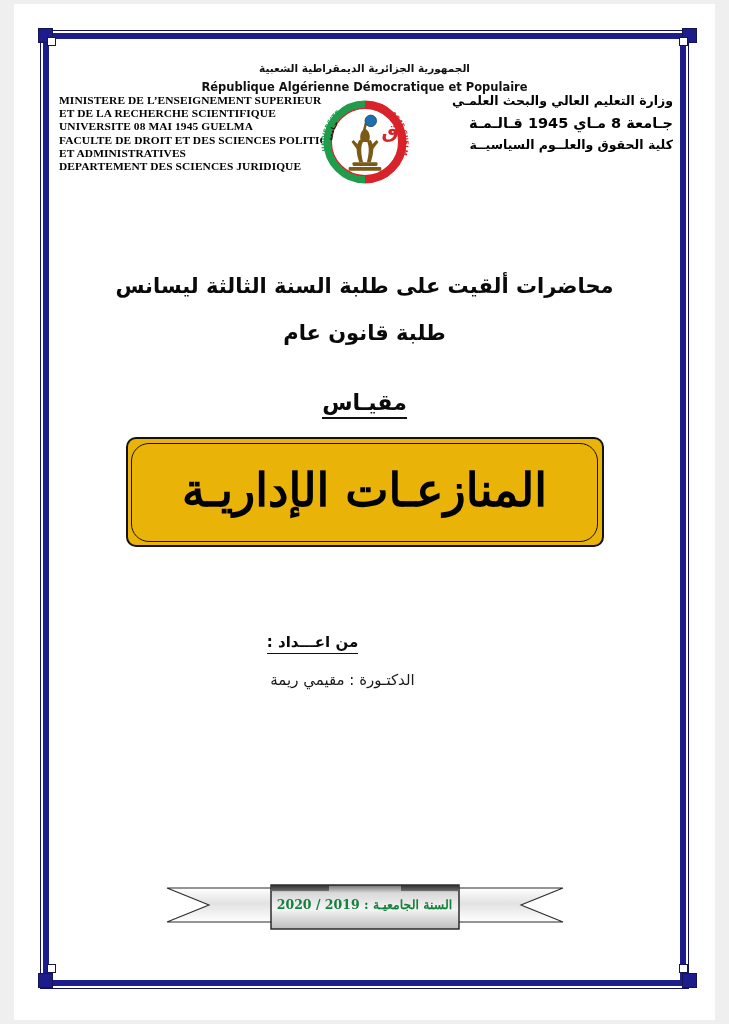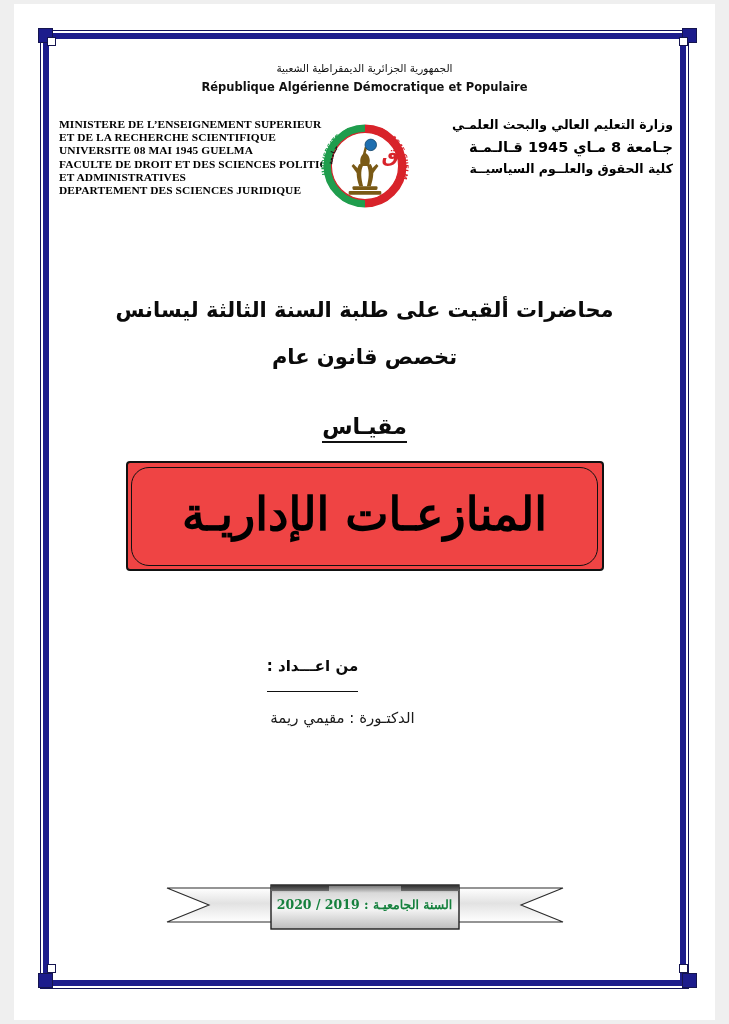--- a/index.html
+++ b/index.html
@@ -55,33 +55,32 @@
   .content {
     position: absolute;
     left: 36px; top: 36px;
     width: 629px; height: 939px;
   }
 
   
   .republic { text-align: center; padding-top: 22px; }
   .republic-ar {
     font-family: "DejaVu Sans", sans-serif;
-    font-size: 10.5px; font-weight: 400; color: #111;
+    font-size: 10.5px; font-weight: 700; color: #111;
     direction: rtl; letter-spacing: 0.5px;
   }
   .republic-fr {
     font-family: "DejaVu Sans", sans-serif;
     font-size: 11.5px; font-weight: 700; color: #111;
     margin-top: 6px;
   }
 
   
   .inst-row {
     position: relative;
-    margin-top: 24px;
     height: 108px;
     padding-left: 32px;
   }
   .inst-fr {
     position: absolute; left: 9px; top: 0;
     font-size: 11.4px; font-weight: 700; color: #000;
     line-height: 13.2px; letter-spacing: 0.1px;
     white-space: nowrap;
   }
   .inst-ar {
@@ -123,22 +122,22 @@
     border-bottom: 2px solid #111;
     padding-bottom: 2px;
   }
 
   
   .title-box {
     position: relative;
     margin: 22px auto 0;
     width: 478px; height: 110px;
     border: 2.4px solid #111;
-    border-radius: 4px;
-    background: #ef4444;
+    border-radius: 10px;
+    background: #eab308;
   }
   .title-box::before {
     content: "";
     position: absolute;
     left: 3.5px; top: 3.5px; right: 3.5px; bottom: 3.5px;
     border: 1.3px solid #111;
     border-radius: 18px;
   }
   .title-box .title-text {
     position: absolute;
@@ -152,21 +151,21 @@
   }
 
   
   .author { margin-top: 86px; direction: rtl; text-align: center; }
   .author .prep {
     display: inline-block;
     margin-right: 104px;
     font-family: "DejaVu Sans", sans-serif;
     font-size: 15px; font-weight: 700; color: #0a0a0a;
     border-bottom: 1.8px solid #111;
-    padding-bottom: 16px;
+    padding-bottom: 2px;
   }
   .author .name {
     margin-top: 17px;
     margin-right: 44px;
     font-family: "DejaVu Sans", sans-serif;
     font-size: 15px; font-weight: 400; color: #1a1a1a;
   }
 
   
   .ribbon-wrap {
@@ -266,21 +265,21 @@
 
       <div class="inst-ar">
         <div>وزارة التعليم العالي والبحث العلمـي</div>
         <div class="big">جـامعة 8 مـاي 1945 قـالـمـة</div>
         <div>كلية الحقوق والعلــوم السياسيــة</div>
       </div>
     </div>
 
     <div class="lecture">
       <div class="l1">محاضرات ألقيت على طلبة السنة الثالثة ليسانس</div>
-      <div class="l2">تخصص قانون عام</div>
+      <div class="l2">طلبة قانون عام</div>
     </div>
 
     <div class="miqyas">
       <span>مقيـاس</span>
     </div>
 
     <div class="title-box">
       <div class="title-text">المنازعـات الإداريـة</div>
     </div>
 

